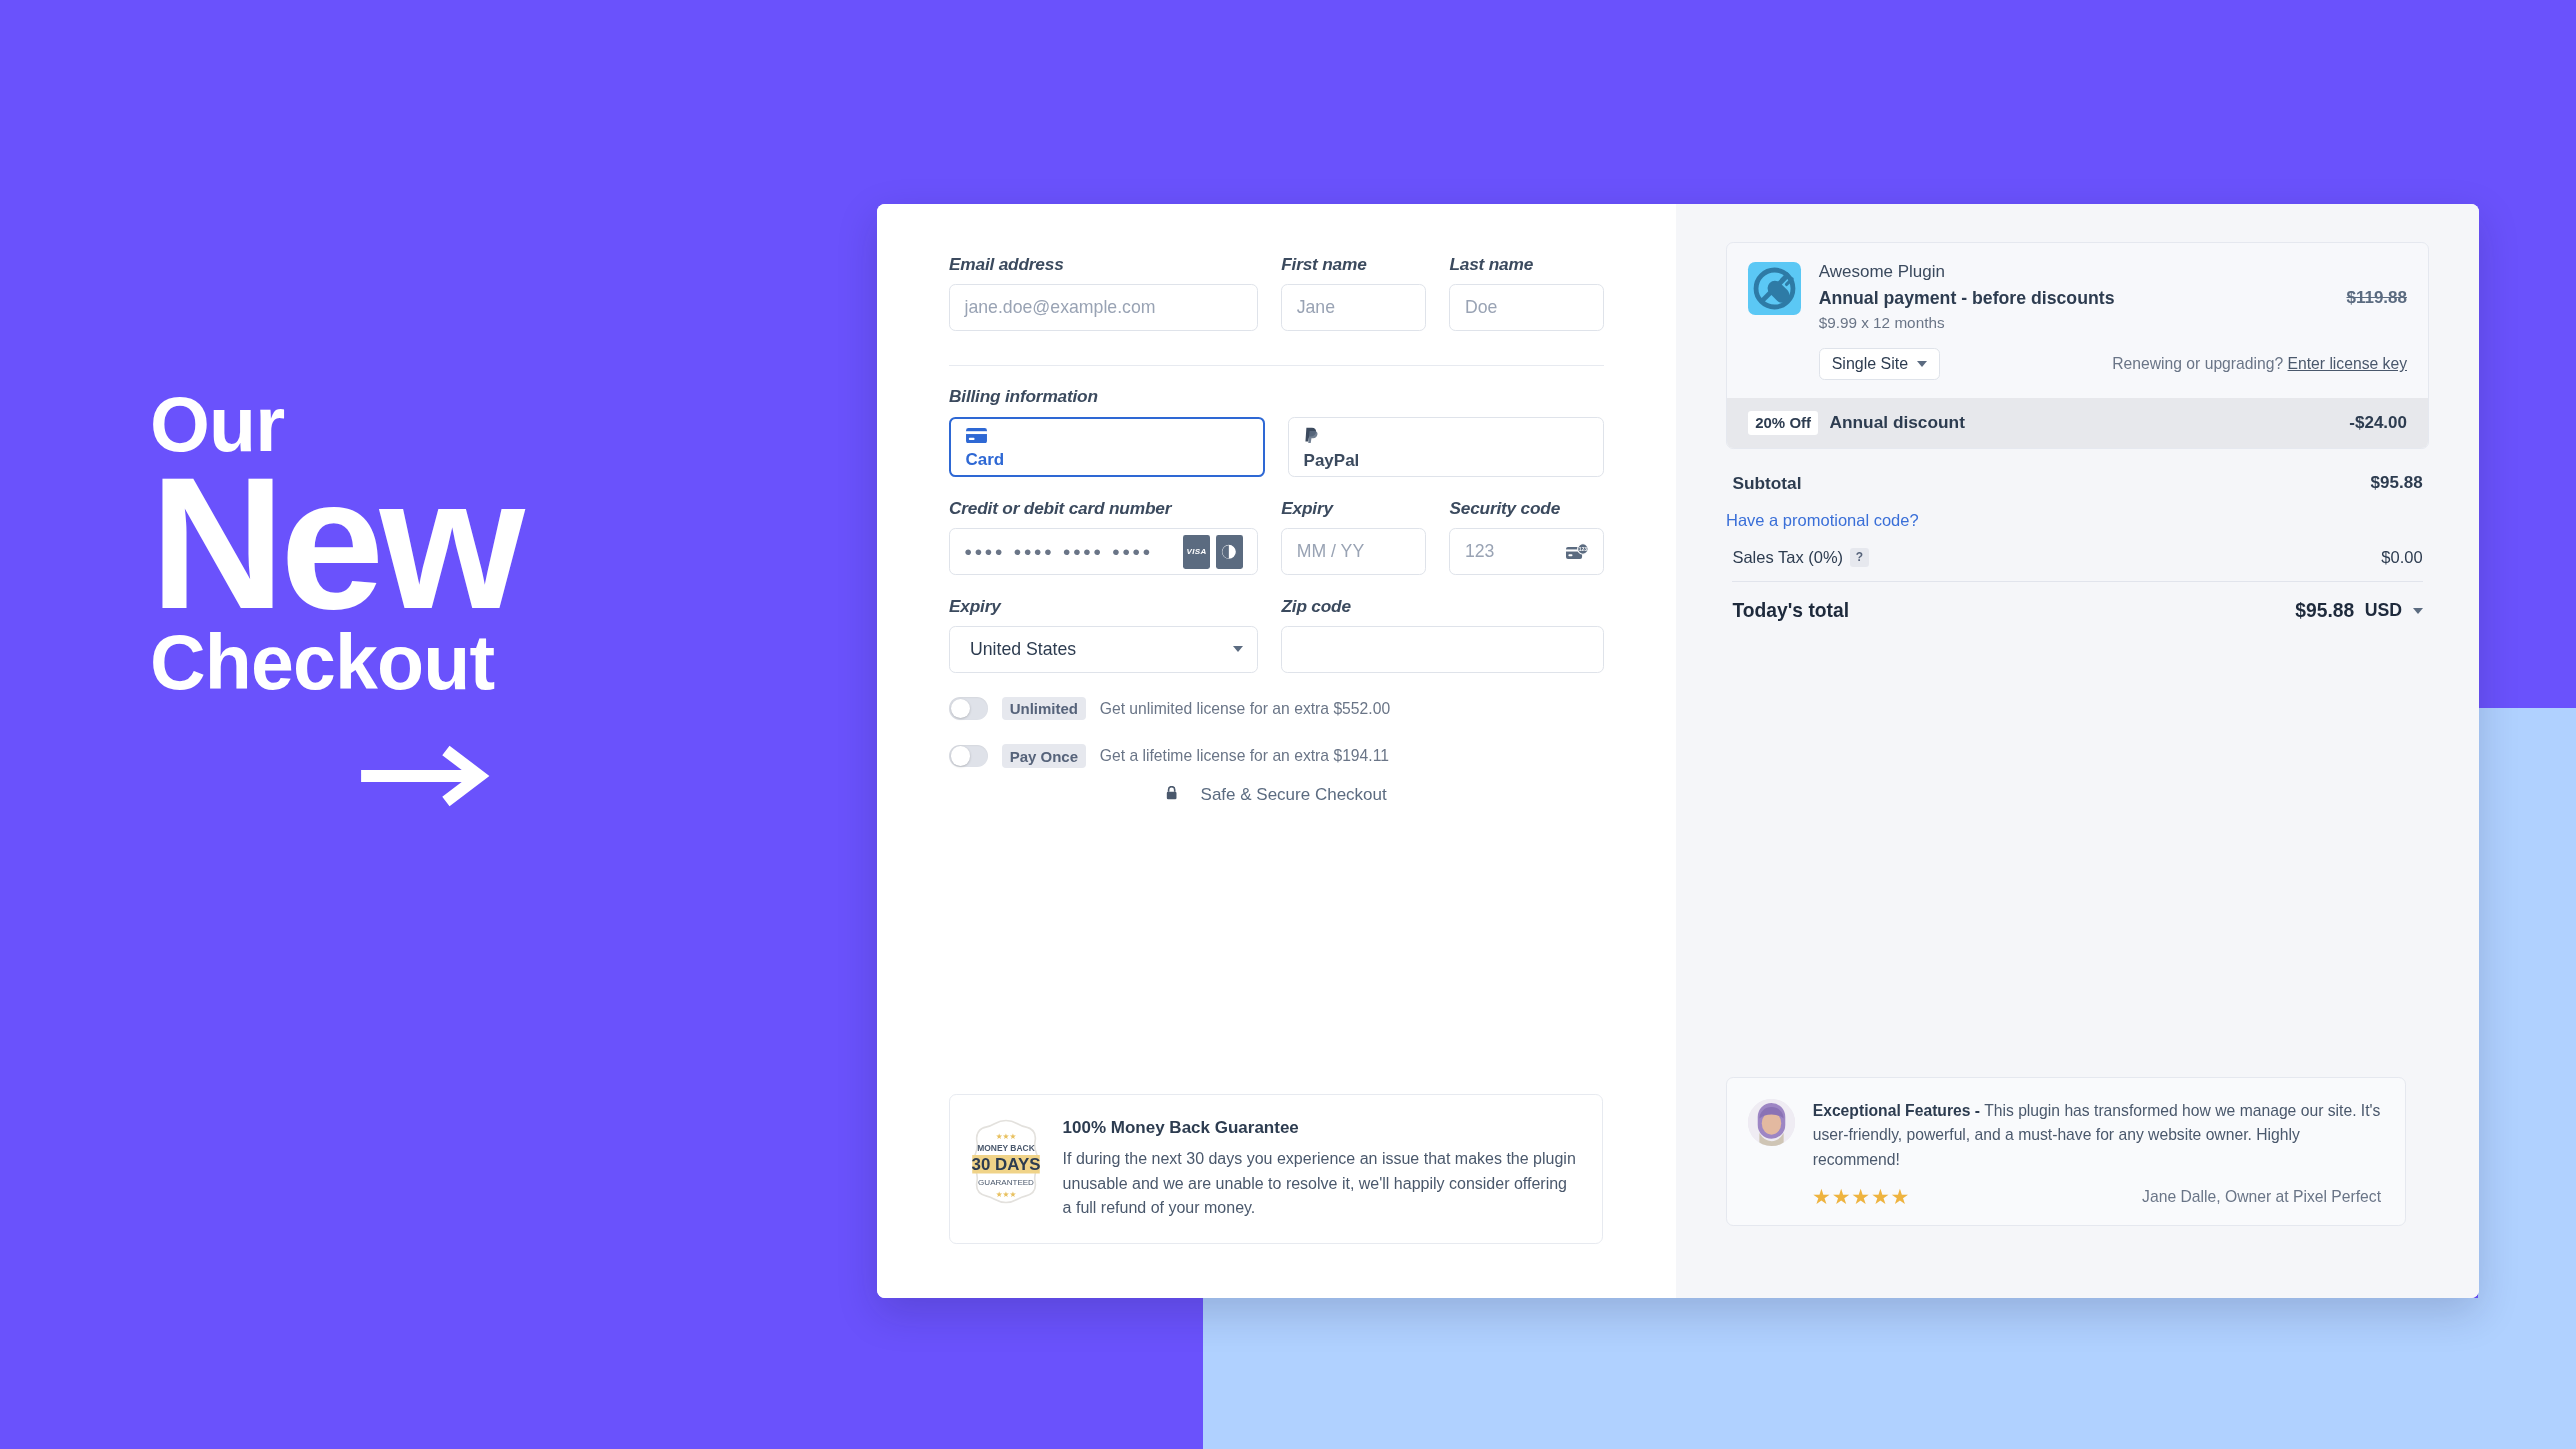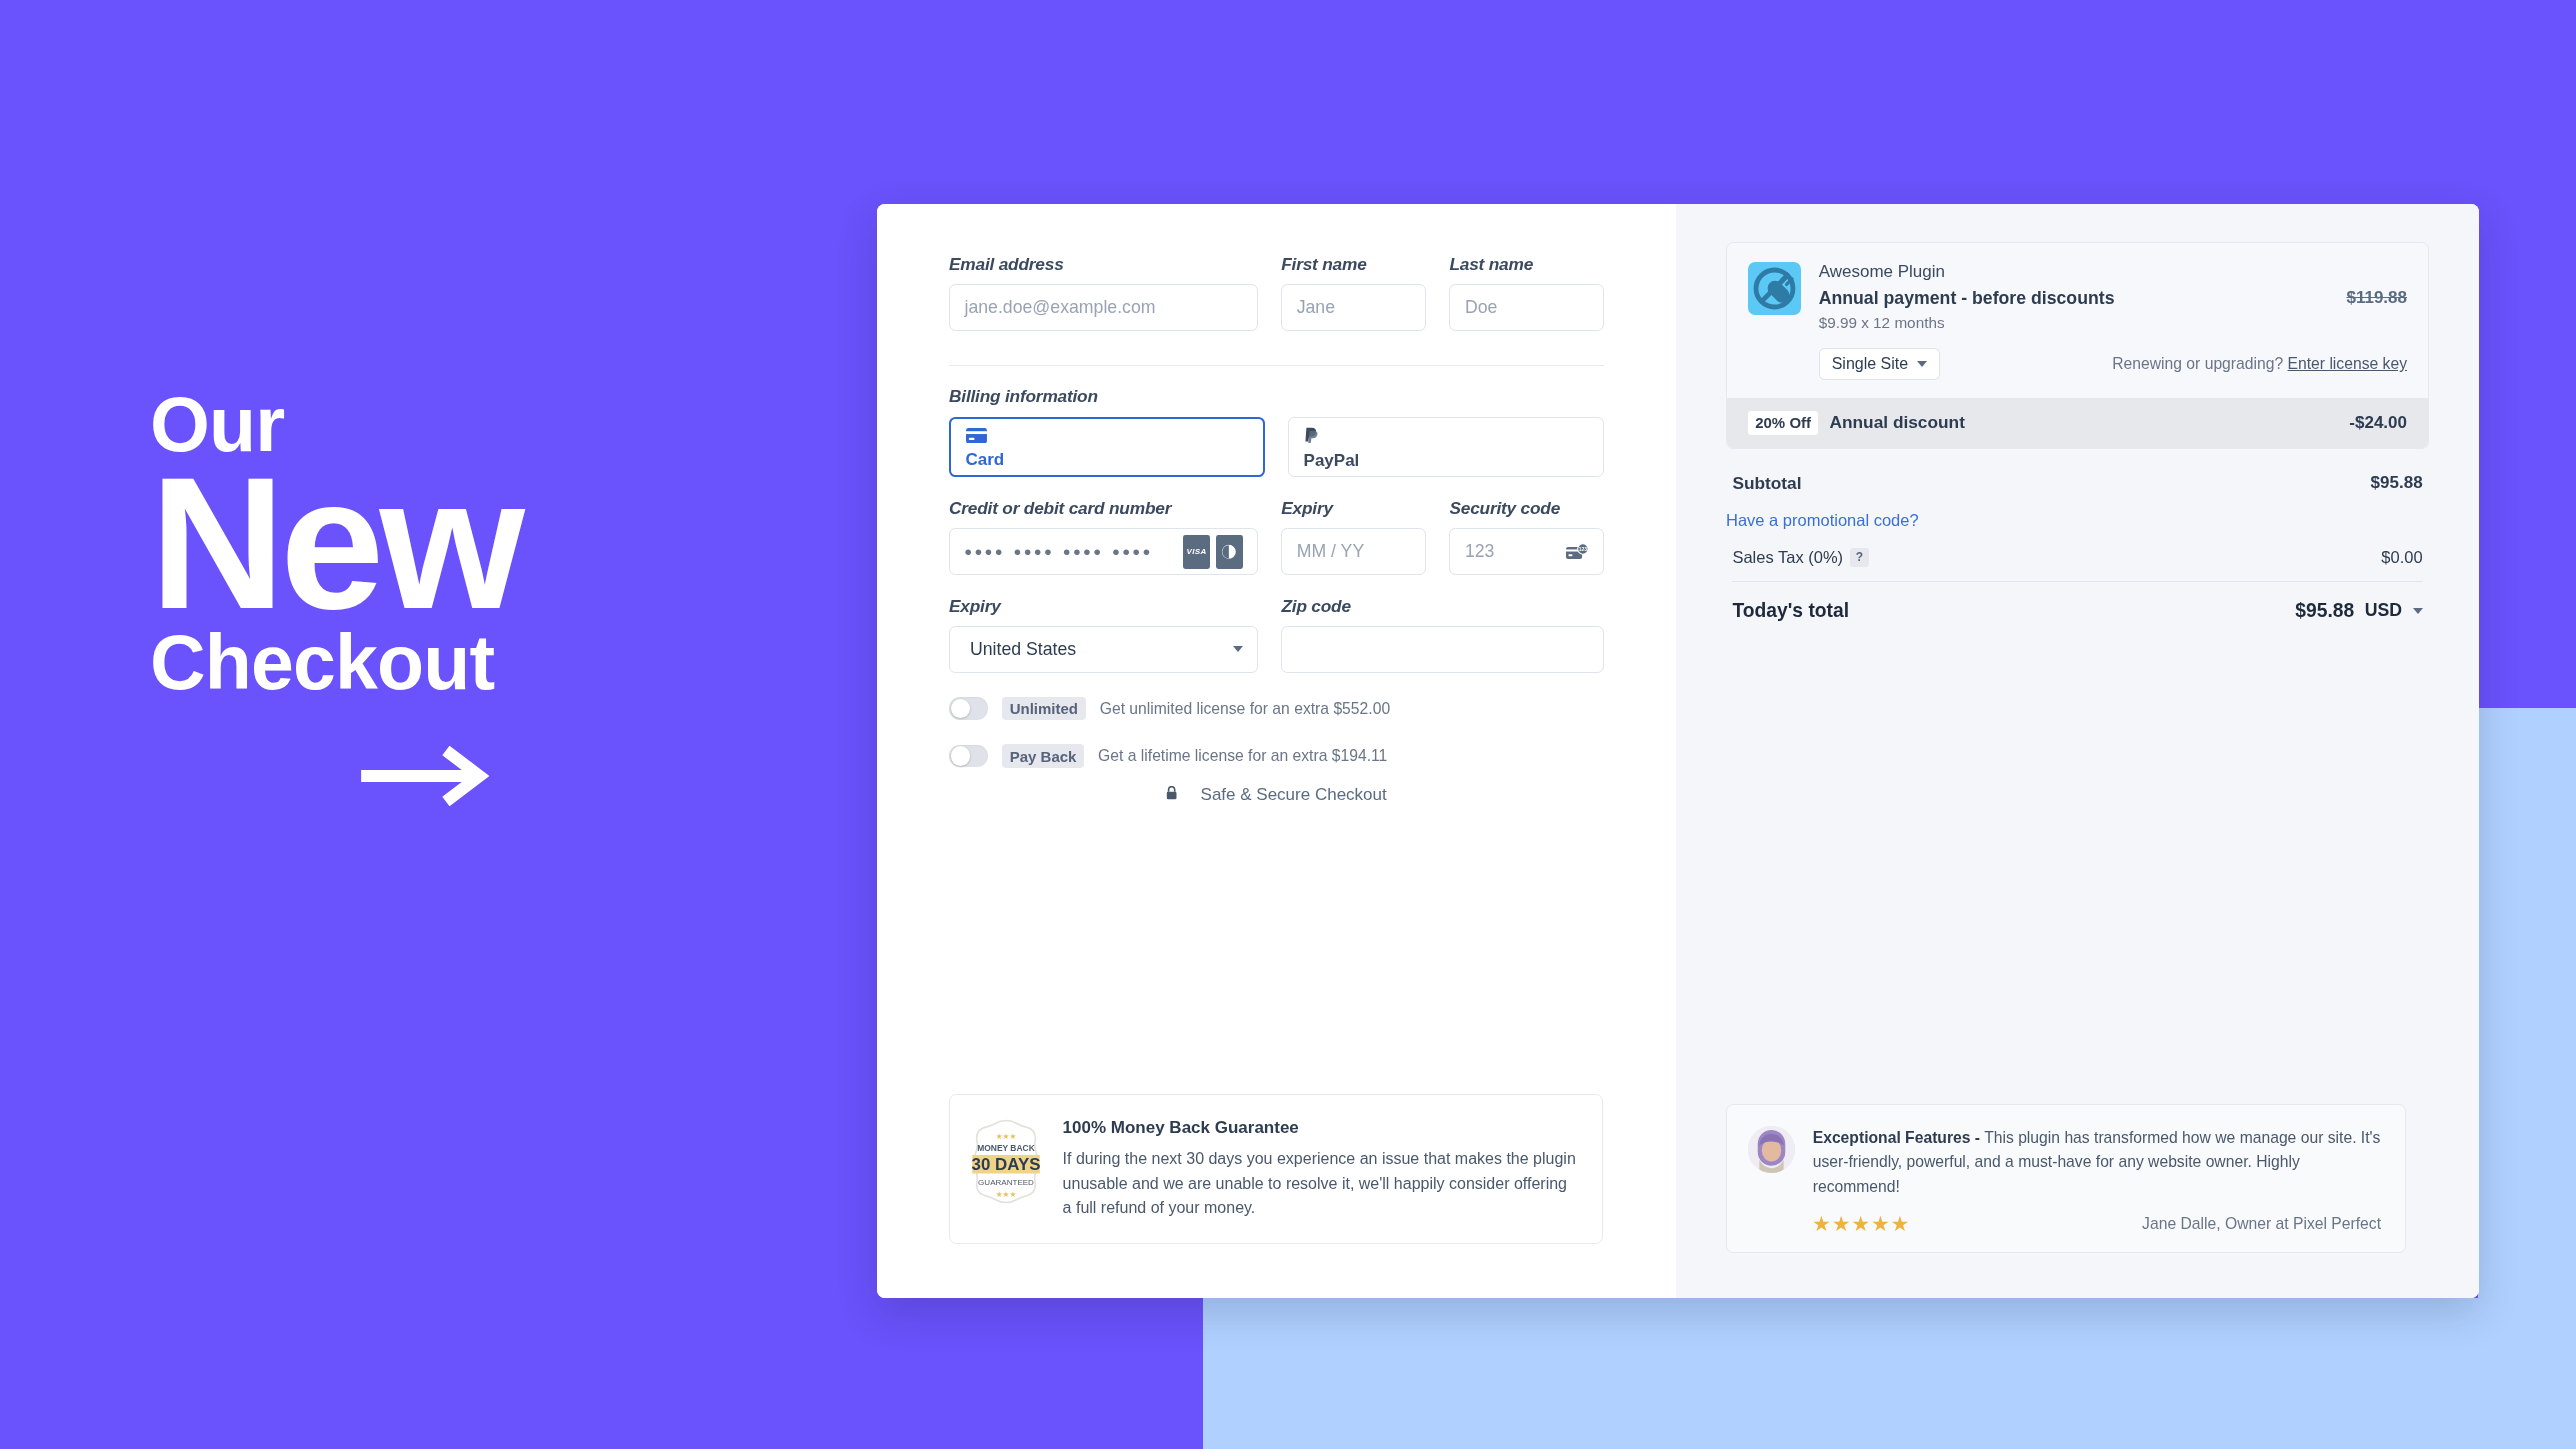--- a/index.html
+++ b/index.html
@@ -121,21 +121,21 @@
   .tax-val { margin-left:auto; font-size:16.5px; color:#2d3c50; }
   .total-sep { height:0.8px; background:#e1e4ec; margin:14.5px 6.4px 0 6.4px; }
   .total-row { display:flex; align-items:center; padding:17.7px 6.4px 0 6.4px; }
   .total-label { font-size:19.3px; font-weight:700; color:#1e2a3c; }
   .total-right { margin-left:auto; display:flex; align-items:center; gap:10.5px; }
   .total-amt { font-size:19.3px; font-weight:700; color:#1e2a3c; }
   .total-cur { font-size:17.7px; font-weight:700; color:#1e2a3c; }
 
   
   #testimonial {
-    position:absolute; left:50px; top:900px; width:680px;
+    position:absolute; left:50px; top:873px; width:680px;
     border:1.2px solid #e5e8ef; border-radius:7.2px; background:#f9fafc;
     padding:21px 24px 17.7px 21px;
   }
   .t-head { display:flex; gap:17.7px; }
   .avatar { width:47px; height:47px; border-radius:50%; flex:0 0 47px; overflow:hidden; position:relative; background:#e9e6ef; }
   .t-text { font-size:15.7px; line-height:1.55; color:#4a586c; }
   .t-text b { color:#2d3c50; }
   .t-foot { display:flex; align-items:center; margin-top:14.5px; padding-left:64px; }
   .stars { color:#eeb33f; font-size:21px; letter-spacing:0.8px; line-height:1; }
   .t-author { margin-left:auto; font-size:15.7px; color:#6a7587; }
@@ -267,21 +267,21 @@
       </div>
     </div>
 
     <div class="toggle-row">
       <div class="toggle"></div>
       <span class="tag">Unlimited</span>
       <span class="toggle-desc">Get unlimited license for an extra $552.00</span>
     </div>
     <div class="toggle-row">
       <div class="toggle"></div>
-      <span class="tag">Pay Back</span>
+      <span class="tag">Pay Once</span>
       <span class="toggle-desc">Get a lifetime license for an extra $194.11</span>
     </div>
 
 
     <div id="secure">
       <span>
         <svg width="11.3" height="13.7" viewBox="0 0 14 17">
             <path d="M3.2 7V4.6a3.8 3.8 0 017.6 0V7" stroke="#4a586c" stroke-width="2" fill="none"></path>
             <rect x="1" y="7" width="12" height="9.4" rx="1.6" fill="#4a586c"></rect>
           </svg>

